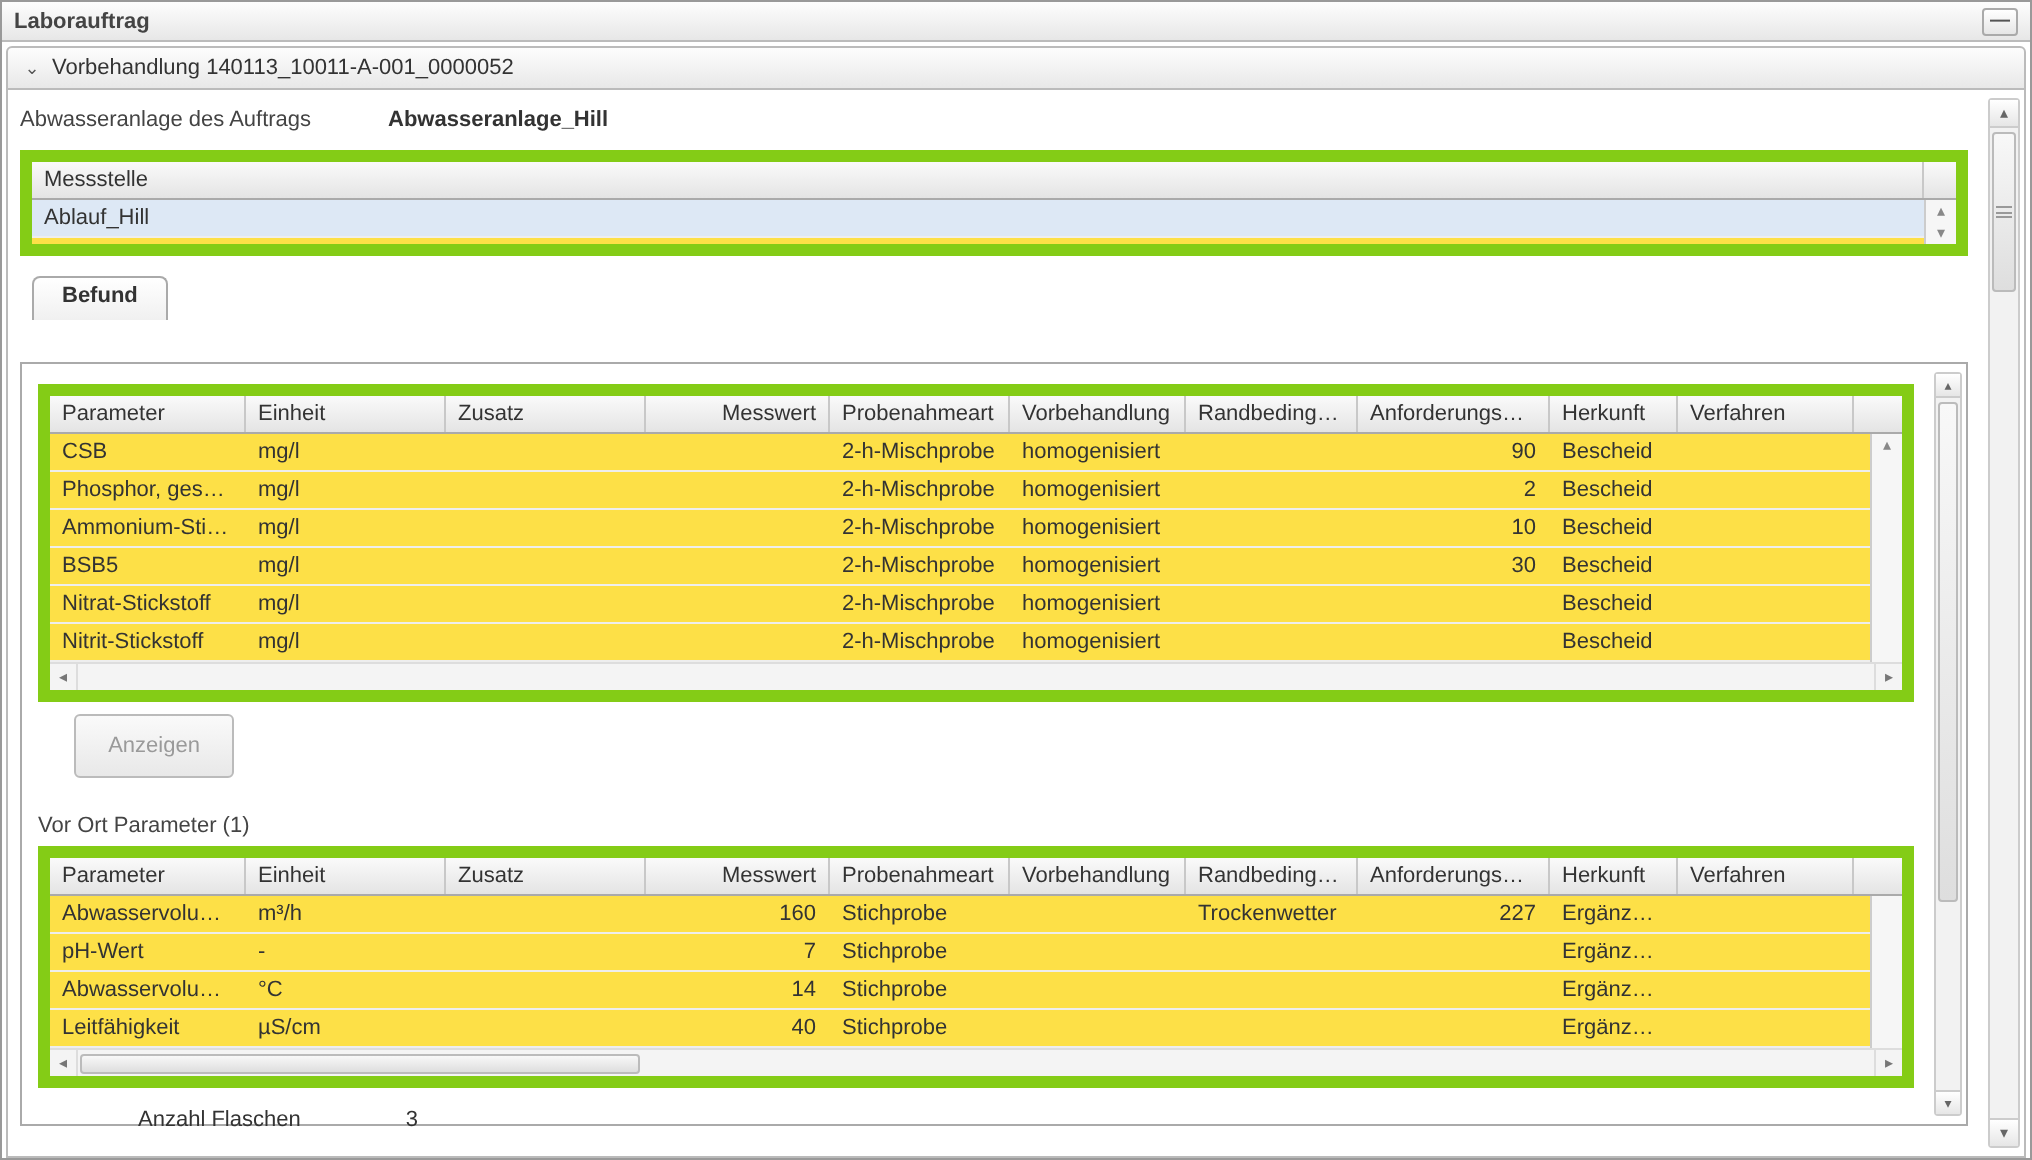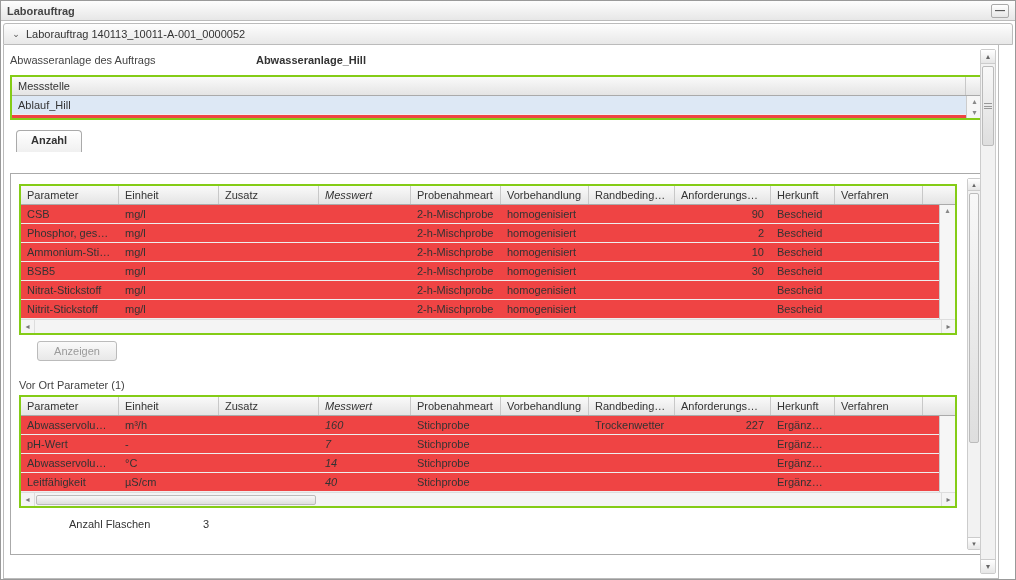--- a/index.html
+++ b/index.html
@@ -4,36 +4,36 @@
 <style>
   * { box-sizing: border-box; margin: 0; padding: 0; }
   html, body { width: 1016px; height: 580px; font-family: Tahoma, Arial, sans-serif; font-size: 11px; color: #333; background: #fff; }
   .window { width: 1016px; height: 580px; border: 1px solid #999; background: #f0f0f0; position: relative; overflow: hidden; }
   .titlebar { height: 20px; background: linear-gradient(#fdfdfd,#e7e7e7); border-bottom: 1px solid #bbb; display: flex; align-items: center; padding: 0 6px; font-weight: bold; color: #444; font-size: 11px; }
   .titlebar .spacer { flex: 1; }
   .titlebar .winbtn { width: 18px; height: 14px; border: 1px solid #aaa; background: linear-gradient(#fff,#e6e6e6); border-radius: 2px; display: flex; align-items: center; justify-content: center; font-size: 10px; color: #555; margin-left: 2px; }
   .content { position: absolute; top: 20px; left: 0; right: 0; bottom: 0; background: #fff; }
   .section-header { height: 22px; background: linear-gradient(#fdfdfd,#e8e8e8); border: 1px solid #bbb; margin: 2px 2px 0 2px; display: flex; align-items: center; padding: 0 6px; font-size: 11px; color: #333; border-radius: 3px 3px 0 0; }
   .section-header .chevron { width: 12px; height: 12px; margin-right: 4px; display: flex; align-items: center; justify-content: center; font-size: 9px; color: #555; }
-  .inner { border: 1px solid #bbb; border-top: none; margin: 0 16px 2px 2px; background: #fff; position: relative; height: 534px; overflow: hidden; }
+  .inner { border: 1px solid #bbb; border-top: none; margin: 0 2px 2px 2px; background: #fff; position: relative; height: 534px; overflow: hidden; }
   .inner-scroll { position: absolute; top: 0; left: 0; bottom: 0; width: 986px; padding: 4px 6px 0 6px; overflow: hidden; }
   .scrollbar-v-outer { position: absolute; right: 2px; top: 4px; bottom: 4px; width: 16px; background: #f2f2f2; border: 1px solid #ccc; border-radius: 2px; }
   .scrollbar-v-outer .btn { height: 14px; border-bottom: 1px solid #ccc; background: linear-gradient(#fff,#e6e6e6); display: flex; align-items: center; justify-content: center; font-size: 8px; color: #666; }
   .scrollbar-v-outer .btn.bottom { border-bottom: none; border-top: 1px solid #ccc; position: absolute; bottom: 0; left: 0; right: 0; }
   .scrollbar-v-outer .thumb { position: absolute; left: 1px; right: 1px; top: 16px; height: 80px; background: linear-gradient(#f8f8f8,#dedede); border: 1px solid #bbb; border-radius: 2px; }
   .scrollbar-v-outer .thumb .grip { position: absolute; top: 50%; left: 50%; transform: translate(-50%,-50%); width: 8px; height: 6px; display: flex; flex-direction: column; justify-content: space-between; }
   .scrollbar-v-outer .thumb .grip span { height: 1px; background: #999; }
 
   .field-row { display: flex; align-items: center; margin: 4px 0 8px 0; }
   .field-label { width: 180px; color: #444; }
-  .field-value { font-weight: bold; min-width: 180px; padding: 1px 4px; text-align: right; }
+  .field-value { font-weight: bold; min-width: 180px; padding: 1px 4px; }
 
   .sub-label { color: #444; margin: 2px 0 4px 0; }
 
-  .grid { border: 2px solid #84cc16; background: #ef4444; }
+  .grid { border: 6px solid #84cc16; background: #fde047; }
   .grid-header { display: flex; background: linear-gradient(#fafafa,#e4e4e4); border-bottom: 1px solid #aaa; }
   .gh-cell { padding: 3px 6px; border-right: 1px solid #c8c8c8; color: #333; white-space: nowrap; overflow: hidden; text-overflow: ellipsis; }
   .gh-cell:last-child { border-right: none; }
   .grid-row { display: flex; border-bottom: 1px solid #eee; }
   .grid-row.selected { background: #dde8f5; }
   .g-cell { padding: 3px 6px; border-right: 1px solid transparent; white-space: nowrap; overflow: hidden; text-overflow: ellipsis; }
   .grid .scroll-col { width: 16px; background: #f6f6f6; border-left: 1px solid #ccc; display: flex; flex-direction: column; align-items: center; justify-content: space-between; font-size: 8px; color: #888; }
   .grid .scroll-col .a { padding: 1px 0; }
   .messstelle-grid .gh-main { flex: 1; }
   .messstelle-grid .grid-row .g-cell { flex: 1; }
@@ -44,34 +44,34 @@
   .tab-body-inner { position: absolute; top: 0; left: 0; bottom: 0; width: calc(100% - 18px); padding: 6px 8px; }
   .tab-body .scrollbar-v { position: absolute; right: 2px; top: 4px; bottom: 4px; width: 14px; background: #f2f2f2; border: 1px solid #ccc; border-radius: 2px; }
   .tab-body .scrollbar-v .btn { height: 12px; display: flex; align-items: center; justify-content: center; font-size: 7px; color: #666; border-bottom: 1px solid #ccc; background: linear-gradient(#fff,#e6e6e6); }
   .tab-body .scrollbar-v .btn.bottom { border-bottom: none; border-top: 1px solid #ccc; position: absolute; bottom: 0; left: 0; right: 0; }
   .tab-body .scrollbar-v .thumb { position: absolute; left: 1px; right: 1px; top: 14px; height: 250px; background: linear-gradient(#f8f8f8,#dedede); border: 1px solid #bbb; border-radius: 2px; }
 
   .param-grid { margin-top: 4px; }
   .param-grid .col-0 { width: 98px; }
   .param-grid .col-1 { width: 100px; }
   .param-grid .col-2 { width: 100px; }
-  .param-grid .col-3 { width: 92px; text-align: left; font-style: italic; }
+  .param-grid .col-3 { width: 92px; text-align: right; }
   .param-grid .col-4 { width: 90px; }
   .param-grid .col-5 { width: 88px; }
   .param-grid .col-6 { width: 86px; }
   .param-grid .col-7 { width: 96px; text-align: right; }
   .param-grid .col-8 { width: 64px; }
   .param-grid .col-9 { width: 88px; }
   .param-grid .hscroll { height: 14px; background: #f4f4f4; border-top: 1px solid #ddd; display: flex; align-items: center; }
   .param-grid .hscroll .hbtn { width: 14px; height: 100%; display: flex; align-items: center; justify-content: center; font-size: 8px; color: #777; border-right: 1px solid #ddd; }
   .param-grid .hscroll .hbtn.right { border-right: none; border-left: 1px solid #ddd; margin-left: auto; }
   .param-grid .hscroll .hthumb { width: 280px; height: 10px; margin-left: 1px; background: linear-gradient(#f8f8f8,#dedede); border: 1px solid #bbb; border-radius: 2px; }
   .param-grid .side-scroll { width: 16px; background: #f6f6f6; border-left: 1px solid #ccc; }
 
-  .anzeigen-btn { margin: 6px 0 0 18px; width: 80px; height: 20px; border: 1px solid #bbb; background: linear-gradient(#fafafa,#e8e8e8); color: #9a9a9a; border-radius: 3px; font-size: 11px; display: flex; align-items: center; justify-content: center; }
+  .anzeigen-btn { margin: 6px 0 0 18px; width: 80px; height: 32px; border: 1px solid #bbb; background: linear-gradient(#fafafa,#e8e8e8); color: #9a9a9a; border-radius: 3px; font-size: 11px; display: flex; align-items: center; justify-content: center; }
 
   .flaschen-row { margin: 10px 0 0 50px; display: flex; align-items: center; }
   .flaschen-row .label { width: 100px; }
   .flaschen-row .val { width: 40px; text-align: right; }
 
   .grid-body-wrap { display: flex; }
   .grid-body-rows { flex: 1; }
 </style>
 </head>
 <body>
@@ -79,21 +79,21 @@
 <div class="window">
   <div class="titlebar">
     <span>Laborauftrag</span>
     <span class="spacer"></span>
     <span class="winbtn">—</span>
   </div>
 
   <div class="content">
     <div class="section-header">
       <span class="chevron">⌄</span>
-      <span>Laborauftrag 140113_10011-A-001_0000052</span>
+      <span>Vorbehandlung 140113_10011-A-001_0000052</span>
     </div>
 
     <div class="inner">
       <div class="inner-scroll">
 
         <div class="field-row">
           <span class="field-label">Abwasseranlage des Auftrags</span>
           <span class="field-value">Abwasseranlage_Hill</span>
         </div>
 
@@ -111,21 +111,21 @@
               </div>
             <div class="scroll-col">
               <span class="a">▴</span>
               <span class="a">▾</span>
             </div>
           </div>
         </div>
 
 
         <div class="tab-strip">
-          <div class="tab"><span>Anzahl</span></div>
+          <div class="tab"><span>Befund</span></div>
         </div>
         <div class="tab-body">
           <div class="tab-body-inner">
 
             <div class="grid param-grid">
               <div class="grid-header" id="param-header">
                   <div class="gh-cell col-0">Parameter</div>
                   <div class="gh-cell col-1">Einheit</div>
                   <div class="gh-cell col-2">Zusatz</div>
                   <div class="gh-cell col-3">Messwert</div>

